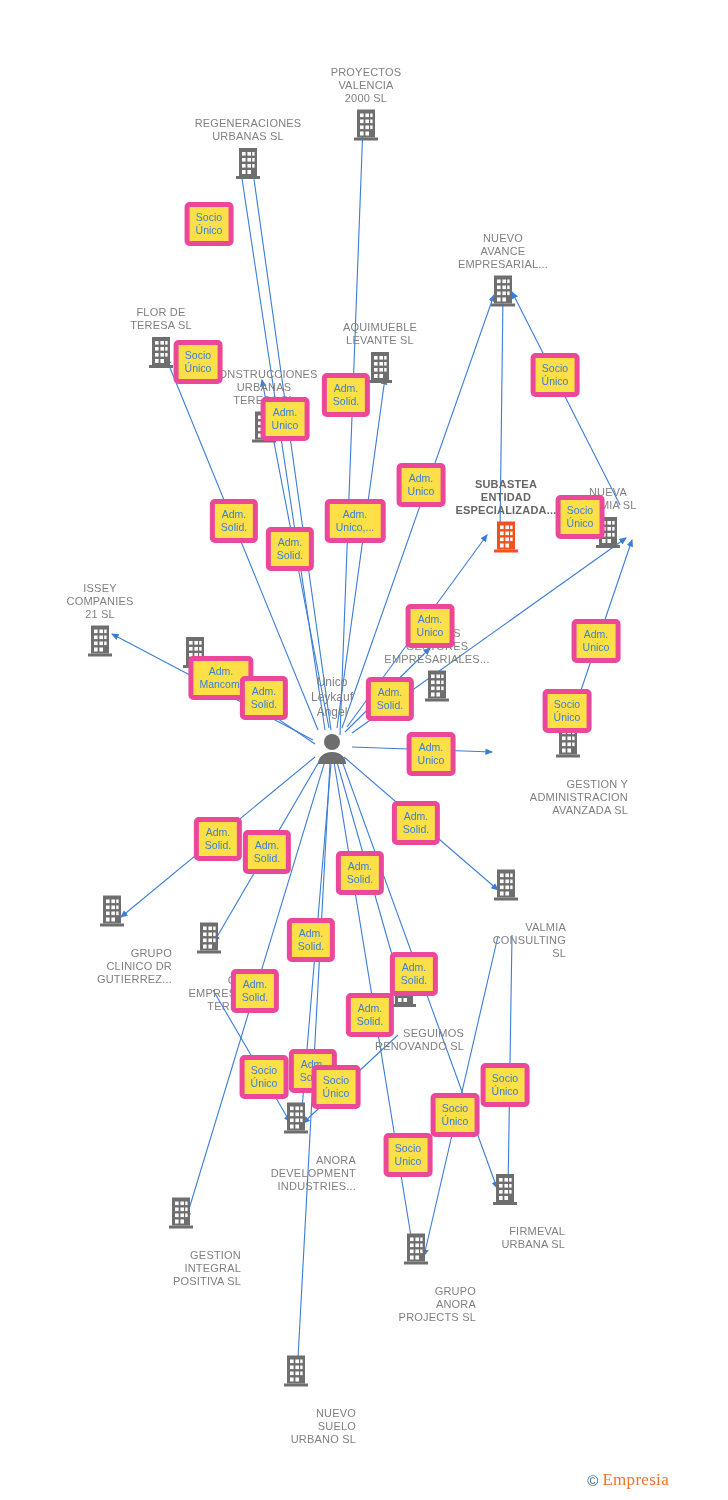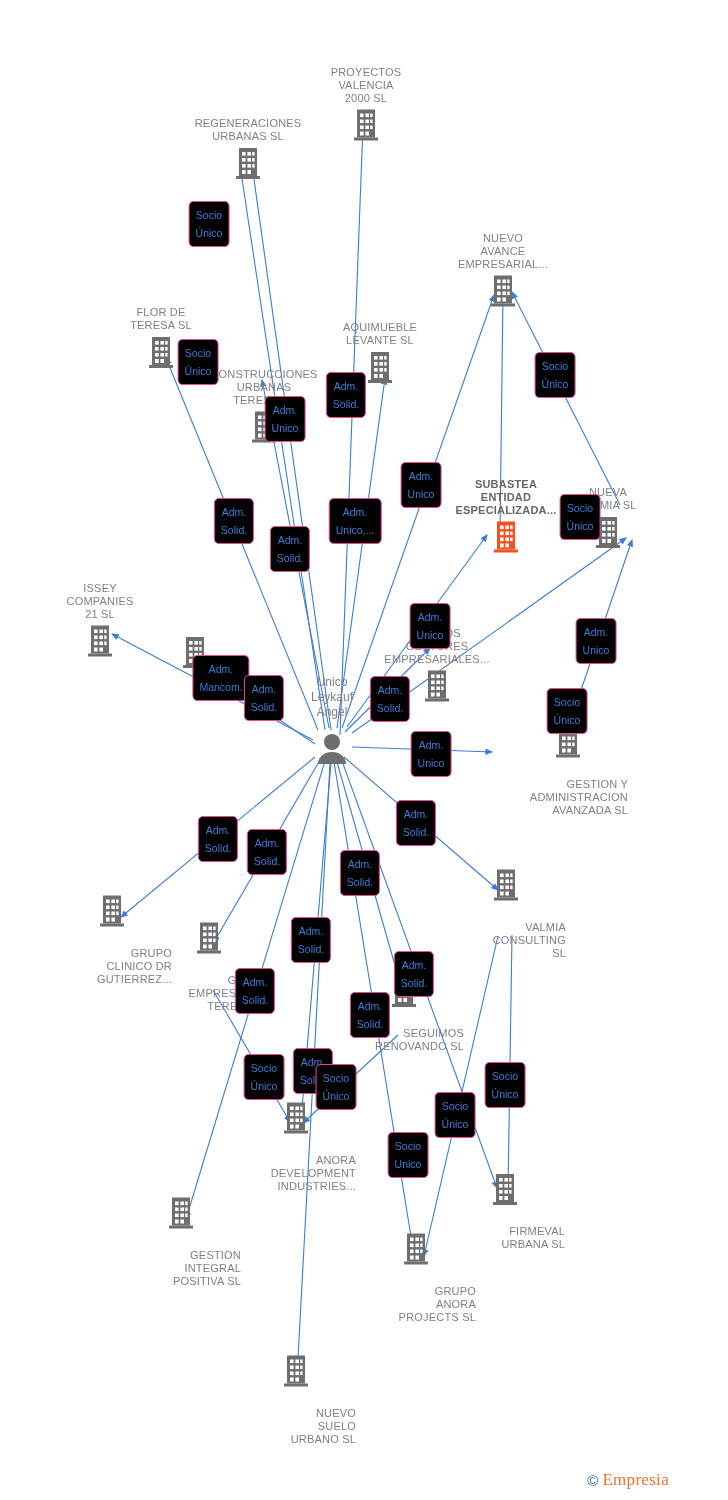--- a/index.html
+++ b/index.html
@@ -10,22 +10,22 @@
   .node .ico{line-height:0;}
   .node .ico svg{display:block;margin:0 auto;}
   .node .nlabel{
     font-size:11px;color:#808080;line-height:13px;letter-spacing:.2px;
     font-family:"Liberation Sans", sans-serif;white-space:pre-line;
   }
   .node.label-above .nlabel{margin-bottom:2px;}
   .node.label-below .nlabel{margin-top:18px;text-align:right;}
   .elabel{
     position:absolute;transform:translate(-50%,-50%);
-    background:#000000;border:1px solid #ec4899;border-radius:5px;
-    color:#3b7dd8;font-size:10.5px;line-height:18px;text-align:center;
+    background:#fde047;border:5px solid #ec4899;border-radius:5px;
+    color:#3b7dd8;font-size:10.5px;line-height:13px;text-align:center;
     padding:4px 6px;white-space:pre-line;
     font-family:"Liberation Sans", sans-serif;
   }
   .person-name{
     position:absolute;transform:translate(-50%,-50%);
     font-size:12px;color:#808080;line-height:15px;text-align:center;
     white-space:pre-line;width:90px;
   }
   #watermark{
     position:absolute;right:8px;bottom:10px;display:flex;align-items:center;gap:4px;

